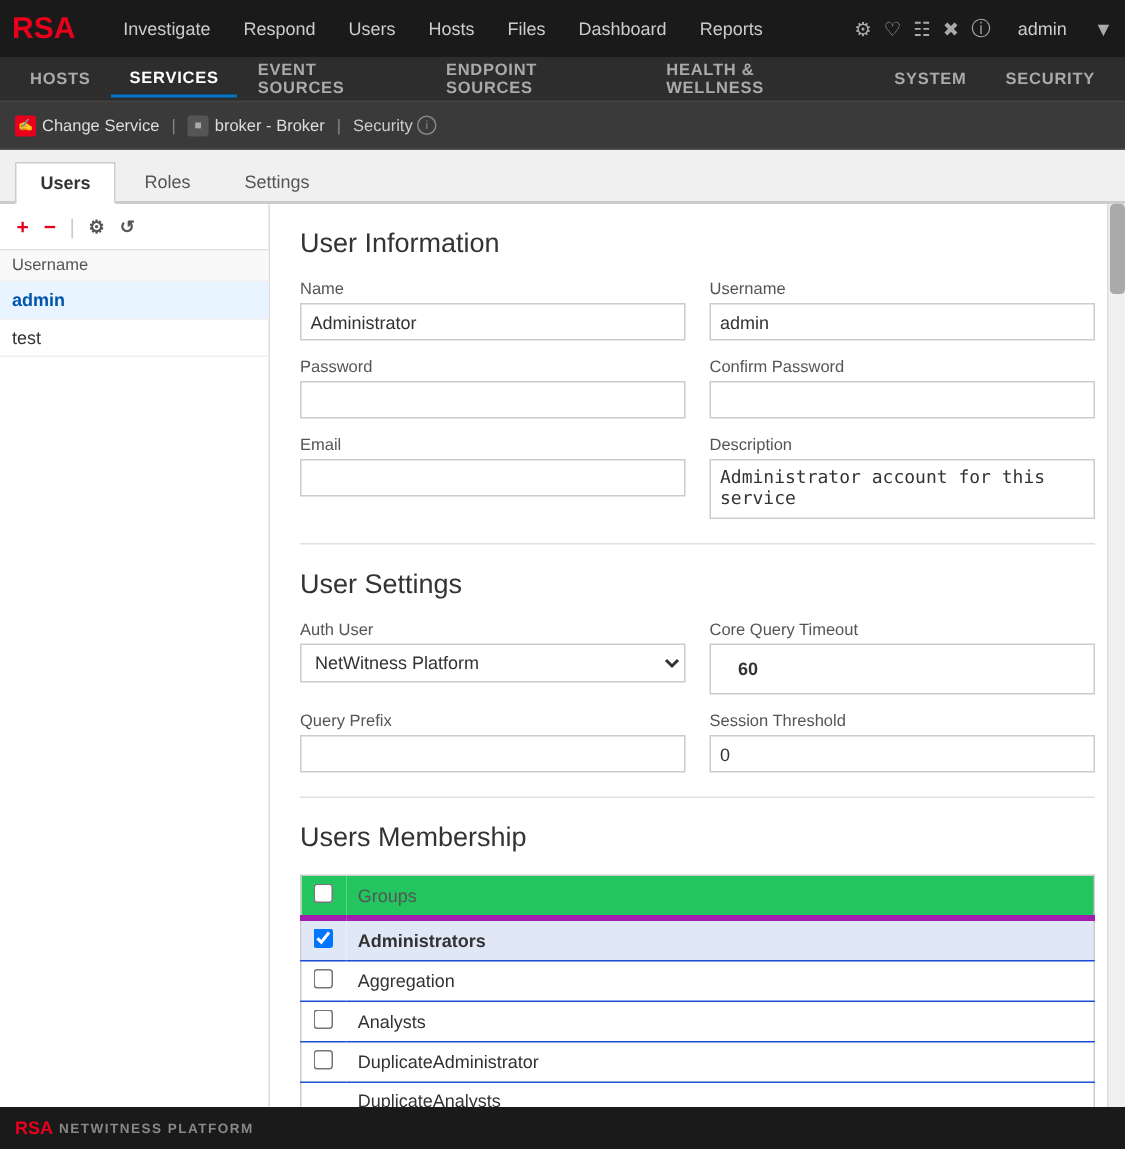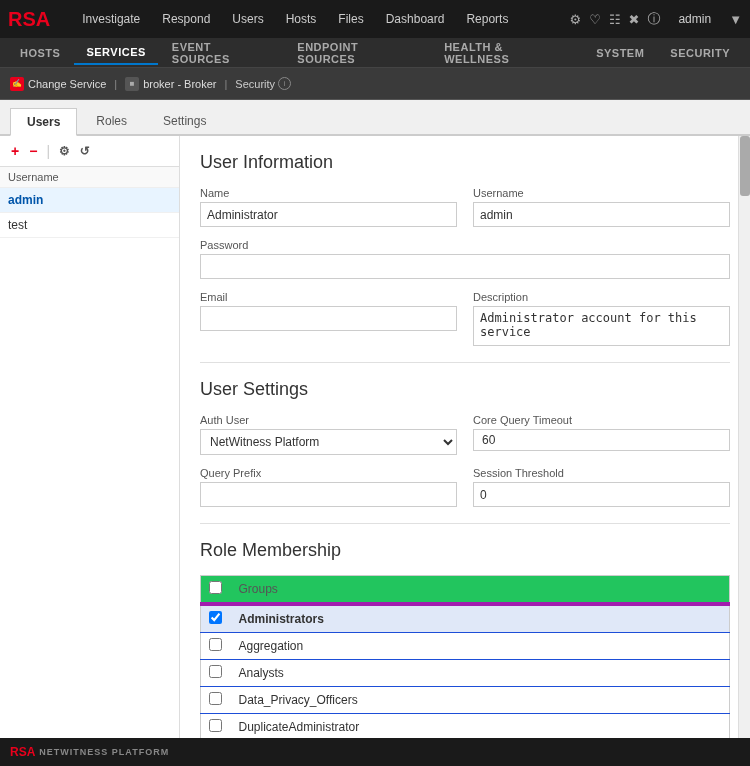--- a/index.html
+++ b/index.html
@@ -58,21 +58,21 @@
     .form-row { display: flex; gap: 16px; margin-bottom: 12px; }
     .form-group { flex: 1; display: flex; flex-direction: column; gap: 3px; }
     .form-label { font-size: 11px; color: #555; }
     .form-input { border: 1px solid #ccc; padding: 4px 6px; font-size: 12px; color: #333; background: white; height: 25px; width: 100%; }
     .form-textarea { border: 1px solid #ccc; padding: 4px 6px; font-size: 12px; color: #333; background: white; height: 40px; width: 100%; resize: none; }
 
     .section-divider { border: none; border-top: 1px solid #e0e0e0; margin: 16px 0; }
 
     
     .form-select { border: 1px solid #ccc; padding: 3px 5px; font-size: 12px; color: #333; background: white; height: 26px; width: 100%; appearance: auto; }
-    .form-number { border: 1px solid #ccc; padding: 3px 8px; font-size: 12px; color: #333; background: white; height: 22px; width: 100%; }
+    .form-number { border: 1px solid #ccc; padding: 3px 18px; font-size: 12px; color: #333; background: white; height: 34px; width: 100%; font-weight: bold; }
 
     
     .role-table { width: 100%; border-collapse: collapse; border: 1px solid #ccc; font-size: 12px; }
     .role-table th { background: #22c55e; padding: 5px 8px; text-align: left; font-weight: normal; color: #555; border-bottom: 4px solid #a21caf; }
     .role-table td { padding: 5px 8px; border-bottom: 1px solid #1d4ed8; }
     .role-table tr.selected-row { background: #e0e8f8; font-weight: bold; }
     .role-table input[type="checkbox"] { margin: 0; cursor: pointer; }
 
     
     .footer { background: #1a1a1a; height: 28px; display: flex; align-items: center; padding: 0 10px; }
@@ -169,20 +169,24 @@
           <label class="form-label">Username</label>
           <input class="form-input" type="text" value="admin" style="">
         </div>
       </div>
 
       <div class="form-row">
         <div class="form-group">
           <label class="form-label">Password</label>
           <input class="form-input" type="password" style="">
         </div>
+        <div class="form-group">
+          <label class="form-label">Confirm Password</label>
+          <input class="form-input" type="password" style="">
+        </div>
       </div>
 
       <div class="form-row">
         <div class="form-group">
           <label class="form-label">Email</label>
           <input class="form-input" type="text" style="">
         </div>
         <div class="form-group">
           <label class="form-label">Description</label>
           <textarea class="form-textarea" style="">Administrator account for this service</textarea>
@@ -218,21 +222,21 @@
         <div class="form-group">
           <label class="form-label">Session Threshold</label>
           <input class="form-input" type="text" value="0" style="">
         </div>
       </div>
     </div>
 
     <hr class="section-divider">
 
     <div>
-      <h2 class="section-title">Role Membership</h2>
+      <h2 class="section-title">Users Membership</h2>
 
       <table class="role-table">
         <thead>
           <tr>
             <th style="width:30px;">
               <input type="checkbox" style="">
             </th>
             <th>Groups</th>
           </tr>
         </thead>
@@ -246,24 +250,20 @@
           <tr>
             <td><input type="checkbox" style=""></td>
             <td>Aggregation</td>
           </tr>
           <tr>
             <td><input type="checkbox" style=""></td>
             <td>Analysts</td>
           </tr>
           <tr>
             <td><input type="checkbox" style=""></td>
-            <td>Data_Privacy_Officers</td>
-          </tr>
-          <tr>
-            <td><input type="checkbox" style=""></td>
             <td>DuplicateAdministrator</td>
           </tr>
           <tr>
             <td></td>
             <td>DuplicateAnalysts</td>
           </tr>
 
         </tbody>
       </table>
     </div>

